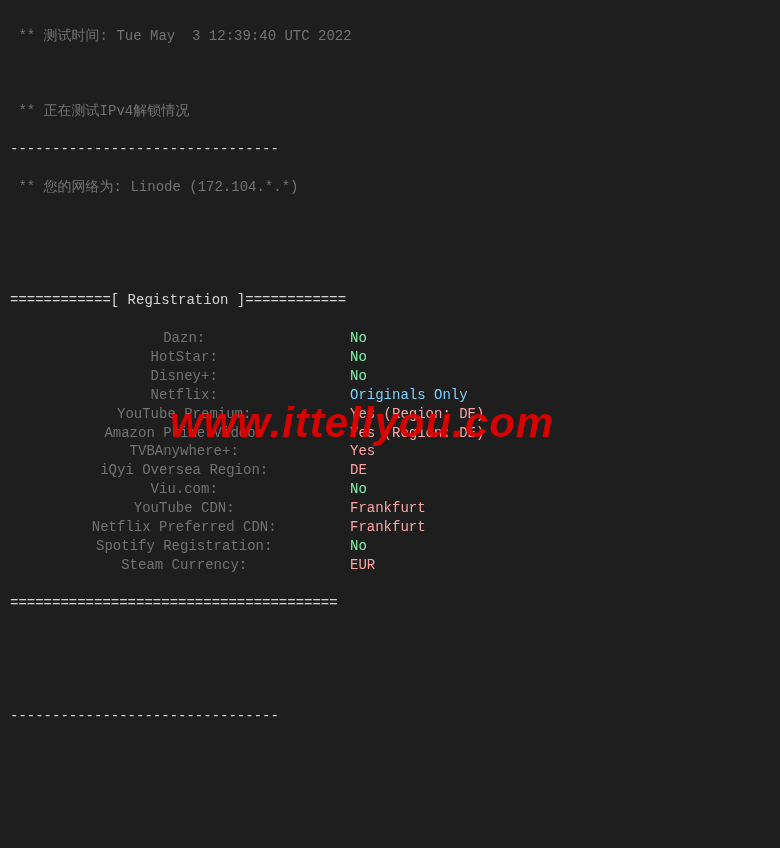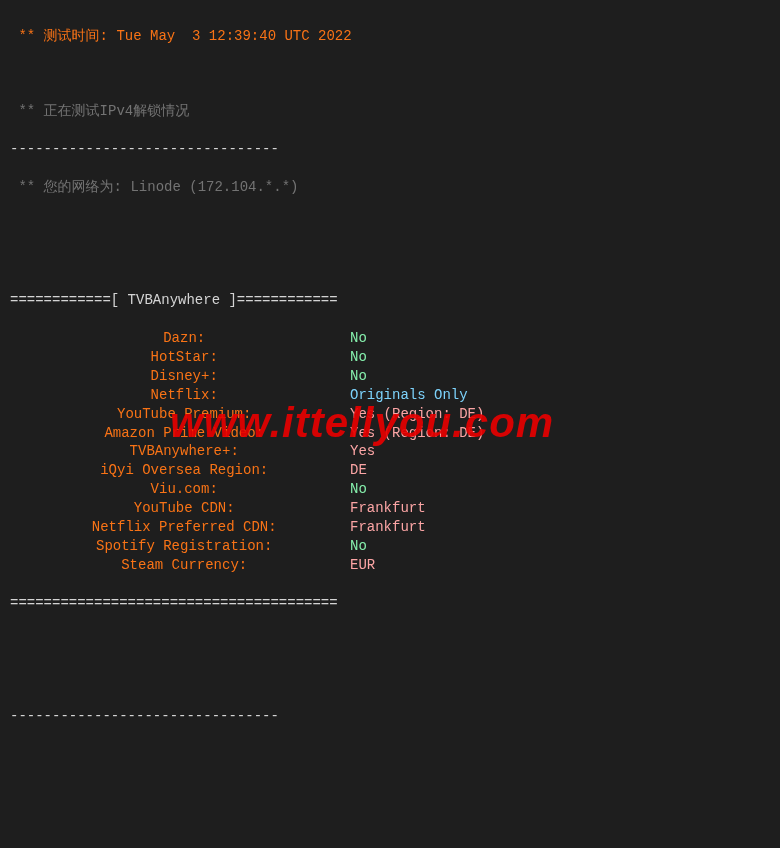--- a/index.html
+++ b/index.html
@@ -8,21 +8,21 @@
     font-family:"Consolas","Courier New",monospace;
     font-size:14px;
     line-height:1.35;
     color:#d4d4d4;
     width:780px;
   }
   .term{
     padding:8px 10px 20px 10px;
     white-space:pre;
   }
-  .white{color:#f97316;}
+  .white{color:#737373;}
   .cyan{color:#737373;}     
   .red{color:#86efac;}
   .green{color:#fca5a5;}
   .yellow{color:#7dd3fc;}
   .row{display:flex;}
   .lbl{display:inline-block;width:340px;text-align:center;}
   .val{}
   .sep{color:#d4d4d4;}
   .dashline{color:#d4d4d4;}
   .watermark{
@@ -44,21 +44,21 @@
 <body>
 
 <div class="term">
 <div><span class="white"> ** 测试时间: </span><span class="white">Tue May  3 12:39:40 UTC 2022</span></div>
 <div>&nbsp;</div>
 <div class="cyan"> ** 正在测试IPv4解锁情况 </div>
 <div class="dashline">--------------------------------</div>
 <div><span class="cyan"> ** 您的网络为: </span><span class="cyan">Linode (172.104.*.*)</span></div>
 <div>&nbsp;</div>
 <div>&nbsp;</div>
-<div class="sep">============[ TVBAnywhere ]============</div>
+<div class="sep">============[ Registration ]============</div>
 <div id="ipv4-list"><div class="row"><span class="lbl white"> Dazn:</span><span class="val red">No</span></div><div class="row"><span class="lbl white"> HotStar:</span><span class="val red">No</span></div><div class="row"><span class="lbl white"> Disney+:</span><span class="val red">No</span></div><div class="row"><span class="lbl white"> Netflix:</span><span class="val yellow">Originals Only</span></div><div class="row"><span class="lbl white"> YouTube Premium:</span><span class="val green">Yes (Region: DE)</span></div><div class="row"><span class="lbl white"> Amazon Prime Video:</span><span class="val green">Yes (Region: DE)</span></div><div class="row"><span class="lbl white"> TVBAnywhere+:</span><span class="val green">Yes</span></div><div class="row"><span class="lbl white"> iQyi Oversea Region:</span><span class="val green">DE</span></div><div class="row"><span class="lbl white"> Viu.com:</span><span class="val red">No</span></div><div class="row"><span class="lbl white"> YouTube CDN:</span><span class="val green">Frankfurt</span></div><div class="row"><span class="lbl white"> Netflix Preferred CDN:</span><span class="val green">Frankfurt</span></div><div class="row"><span class="lbl white"> Spotify Registration:</span><span class="val red">No</span></div><div class="row"><span class="lbl white"> Steam Currency:</span><span class="val green">EUR</span></div></div>
 <div class="sep">=======================================</div>
 <div>&nbsp;</div>
 <div>&nbsp;</div>
 <div class="dashline">--------------------------------</div>
 <div>&nbsp;</div>
 
 
 
 

